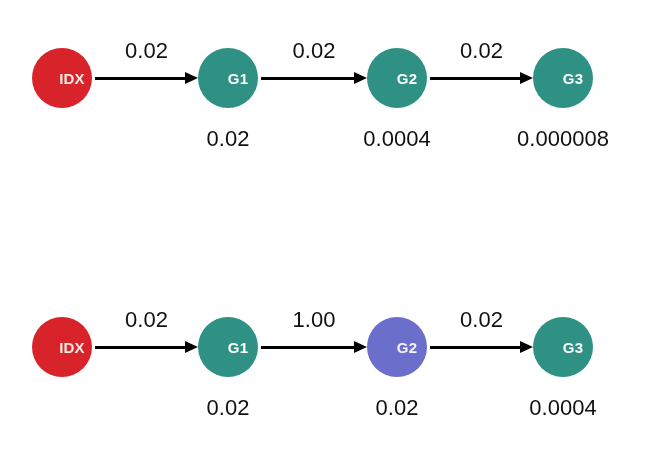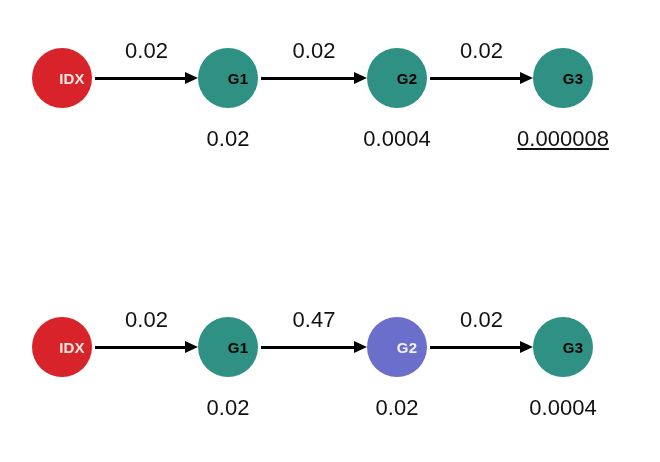--- a/index.html
+++ b/index.html
@@ -48,21 +48,21 @@
     font-size: 15px;
     font-weight: bold;
     letter-spacing: 0.2px;
     line-height: 1;
     user-select: none;
     margin-left: 20px;
   }
   .node.kind-idx { background: #d8232a; }
   .node.kind-idx .node-label { color: #f7e9df; }
   .node.kind-gene { background: #2e9183; }
-  .node.kind-gene .node-label { color: #000000; }
+  .node.kind-gene .node-label { color: #ffffff; }
   .node.kind-highlight { background: #6c6ecb; }
   .node.kind-highlight .node-label { color: #f2f2f7; }
 
   
   .edge {
     position: absolute;
     top: 35px;
     height: 60px;
   }
   .edge-line {
@@ -132,32 +132,32 @@
         <span class="node-label">G1</span>
       </div>
       <div class="node-value" style="left: 228px;">0.02</div>
       <div class="node kind-gene" style="left: 397px;">
         <span class="node-label">G2</span>
       </div>
       <div class="node-value" style="left: 397px;">0.0004</div>
       <div class="node kind-gene" style="left: 563px;">
         <span class="node-label">G3</span>
       </div>
-      <div class="node-value" style="left: 563px; text-decoration: underline;">0.000008</div>
+      <div class="node-value" style="left: 563px;">0.000008</div>
     </div>
     <div class="chain row-1">
       <div class="edge" style="left: 95px; width: 103px;">
         <div class="edge-line" style="width: 91px;"></div>
         <div class="edge-head" style="left: 90px;"></div>
         <div class="edge-label" style="left: 51.5px;">0.02</div>
       </div>
       <div class="edge" style="left: 261px; width: 106px;">
         <div class="edge-line" style="width: 94px;"></div>
         <div class="edge-head" style="left: 93px;"></div>
-        <div class="edge-label" style="left: 53px;">0.47</div>
+        <div class="edge-label" style="left: 53px;">1.00</div>
       </div>
       <div class="edge" style="left: 430px; width: 103px;">
         <div class="edge-line" style="width: 91px;"></div>
         <div class="edge-head" style="left: 90px;"></div>
         <div class="edge-label" style="left: 51.5px;">0.02</div>
       </div>
       <div class="node kind-idx" style="left: 62px;">
         <span class="node-label">IDX</span>
       </div>
       <div class="node kind-gene" style="left: 228px;">

